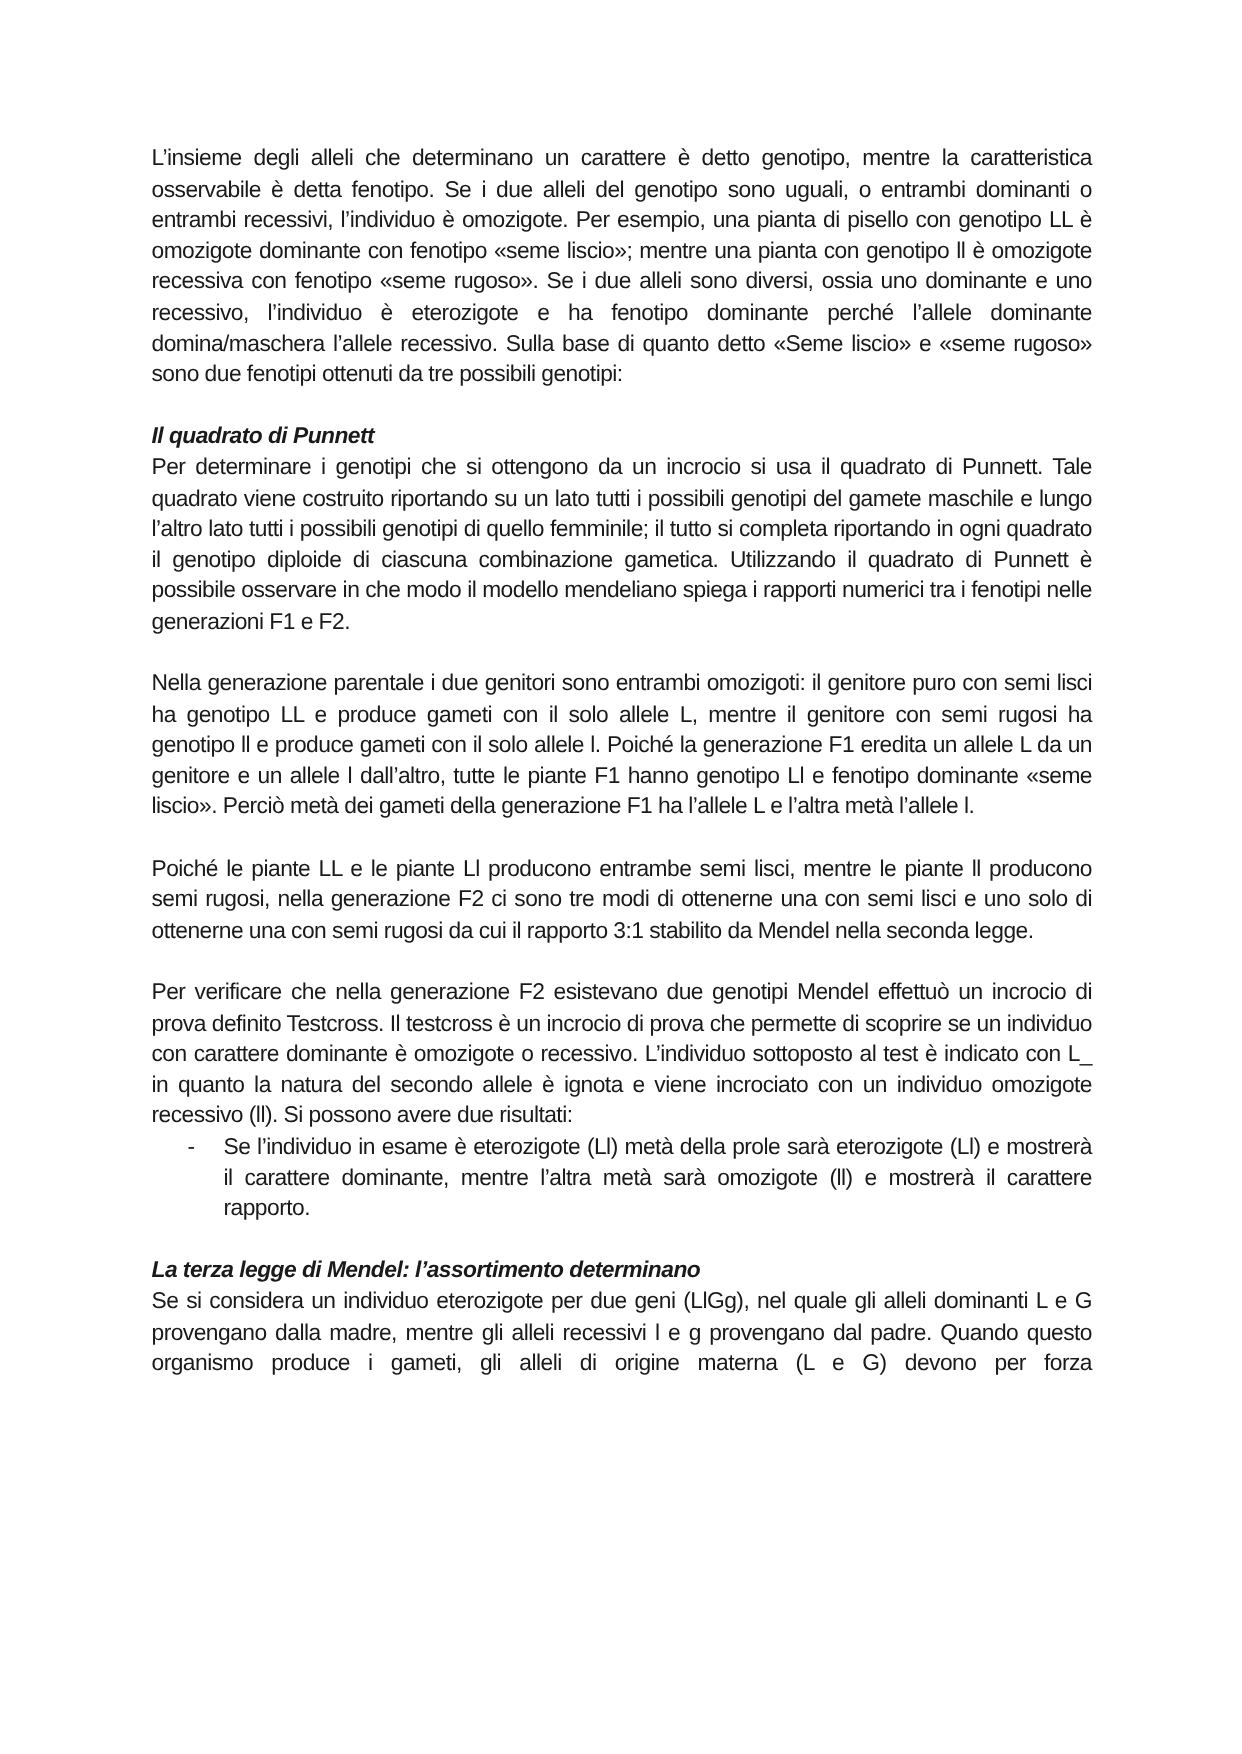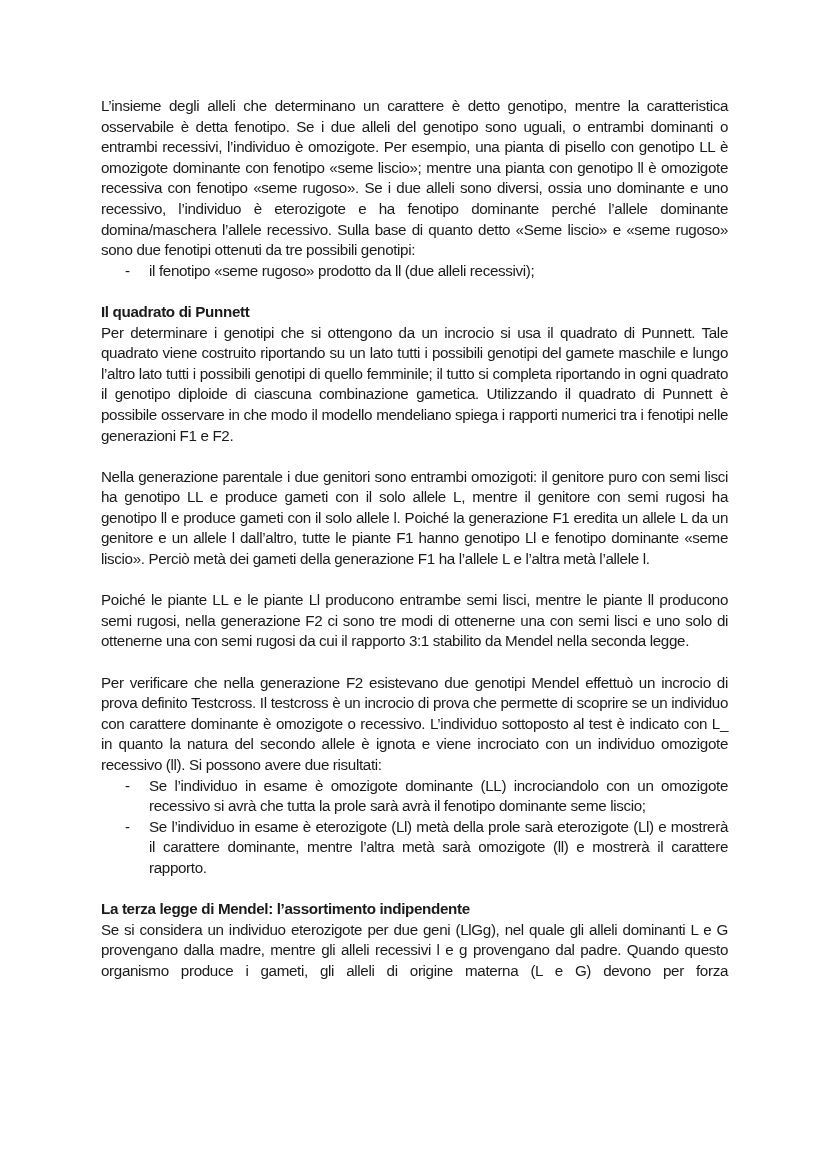--- a/index.html
+++ b/index.html
@@ -6,58 +6,56 @@
   body { width: 828px; height: 1169px; position: relative; overflow: hidden; }
   .page {
     position: absolute; left: 101px; top: 96px; width: 627px;
     font-family: "Liberation Sans", sans-serif;
     font-size: 15.2px; line-height: 20.6px; color: #1a1a1a;
     letter-spacing: -0.35px;
   }
   .page p { margin: 0; text-align: justify; }
   .page p.last-left { text-align-last: left; }
   .gap { height: 20.6px; }
-  .heading { font-weight: bold; margin: 0; }
+  .heading { font-weight: bold; margin: 0; font-style: italic; }
   ul.dash { list-style: none; margin: 0; padding: 0; }
   ul.dash li { position: relative; padding-left: 48px; text-align: justify; text-align-last: left; }
   ul.dash li::before { content: "-"; position: absolute; left: 24px; }
 </style>
 </head>
 <body>
 
 <div class="page">
 
   <section>
     <p class="last-left">L’insieme degli alleli che determinano un carattere è detto genotipo, mentre la caratteristica osservabile è detta fenotipo. Se i due alleli del genotipo sono uguali, o entrambi dominanti o entrambi recessivi, l’individuo è omozigote. Per esempio, una pianta di pisello con genotipo LL è omozigote dominante con fenotipo «seme liscio»; mentre una pianta con genotipo ll è omozigote recessiva con fenotipo «seme rugoso». Se i due alleli sono diversi, ossia uno dominante e uno recessivo, l’individuo è eterozigote e ha fenotipo dominante perché l’allele dominante domina/maschera l’allele recessivo. Sulla base di quanto detto «Seme liscio» e «seme rugoso» sono due fenotipi ottenuti da tre possibili genotipi:</p>
     <ul class="dash">
-      <li>il fenotipo «seme rugoso» prodotto da ll (due alleli recessivi);</li>
     </ul>
   </section>
 
   <div class="gap"></div>
 
   <section>
     <p class="heading">Il quadrato di Punnett</p>
     <p class="last-left">Per determinare i genotipi che si ottengono da un incrocio si usa il quadrato di Punnett. Tale quadrato viene costruito riportando su un lato tutti i possibili genotipi del gamete maschile e lungo l’altro lato tutti i possibili genotipi di quello femminile; il tutto si completa riportando in ogni quadrato il genotipo diploide di ciascuna combinazione gametica. Utilizzando il quadrato di Punnett è possibile osservare in che modo il modello mendeliano spiega i rapporti numerici tra i fenotipi nelle generazioni F1 e F2.</p>
     <div class="gap"></div>
     <p class="last-left">Nella generazione parentale i due genitori sono entrambi omozigoti: il genitore puro con semi lisci ha genotipo LL e produce gameti con il solo allele L, mentre il genitore con semi rugosi ha genotipo ll e produce gameti con il solo allele l. Poiché la generazione F1 eredita un allele L da un genitore e un allele l dall’altro, tutte le piante F1 hanno genotipo Ll e fenotipo dominante «seme liscio». Perciò metà dei gameti della generazione F1 ha l’allele L e l’altra metà l’allele l.</p>
     <div class="gap"></div>
     <p class="last-left">Poiché le piante LL e le piante Ll producono entrambe semi lisci, mentre le piante ll producono semi rugosi, nella generazione F2 ci sono tre modi di ottenerne una con semi lisci e uno solo di ottenerne una con semi rugosi da cui il rapporto 3:1 stabilito da Mendel nella seconda legge.</p>
   </section>
 
   <div class="gap"></div>
 
   <section>
     <p class="last-left">Per verificare che nella generazione F2 esistevano due genotipi Mendel effettuò un incrocio di prova definito Testcross. Il testcross è un incrocio di prova che permette di scoprire se un individuo con carattere dominante è omozigote o recessivo. L’individuo sottoposto al test è indicato con L_ in quanto la natura del secondo allele è ignota e viene incrociato con un individuo omozigote recessivo (ll). Si possono avere due risultati:</p>
     <ul class="dash">
-      <li>Se l’individuo in esame è omozigote dominante (LL) incrociandolo con un omozigote recessivo si avrà che tutta la prole sarà avrà il fenotipo dominante seme liscio;</li>
       <li>Se l’individuo in esame  è eterozigote (Ll) metà della prole sarà eterozigote (Ll) e mostrerà il carattere dominante, mentre l’altra metà sarà omozigote (ll) e mostrerà il carattere rapporto.</li>
     </ul>
   </section>
 
   <div class="gap"></div>
 
   <section>
-    <p class="heading">La terza legge di Mendel: l’assortimento indipendente</p>
+    <p class="heading">La terza legge di Mendel: l’assortimento determinano</p>
     <p style="text-align-last: justify;">Se si considera un individuo eterozigote per due geni (LlGg), nel quale gli alleli dominanti L e G provengano dalla madre, mentre gli alleli recessivi l e g provengano dal padre. Quando questo organismo produce i gameti, gli alleli di origine materna (L e G) devono per forza</p>
   </section>
 
 </div>
 
 </body></html>

